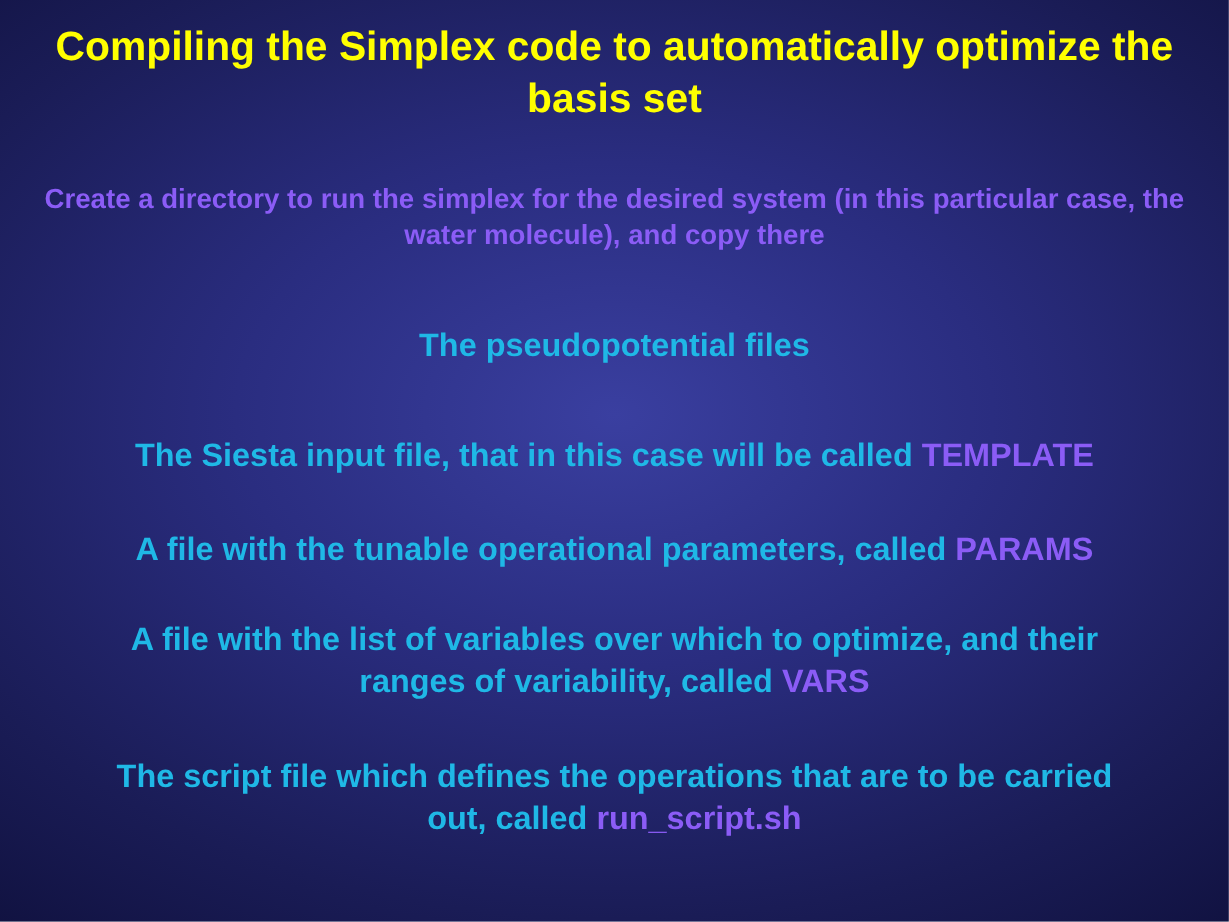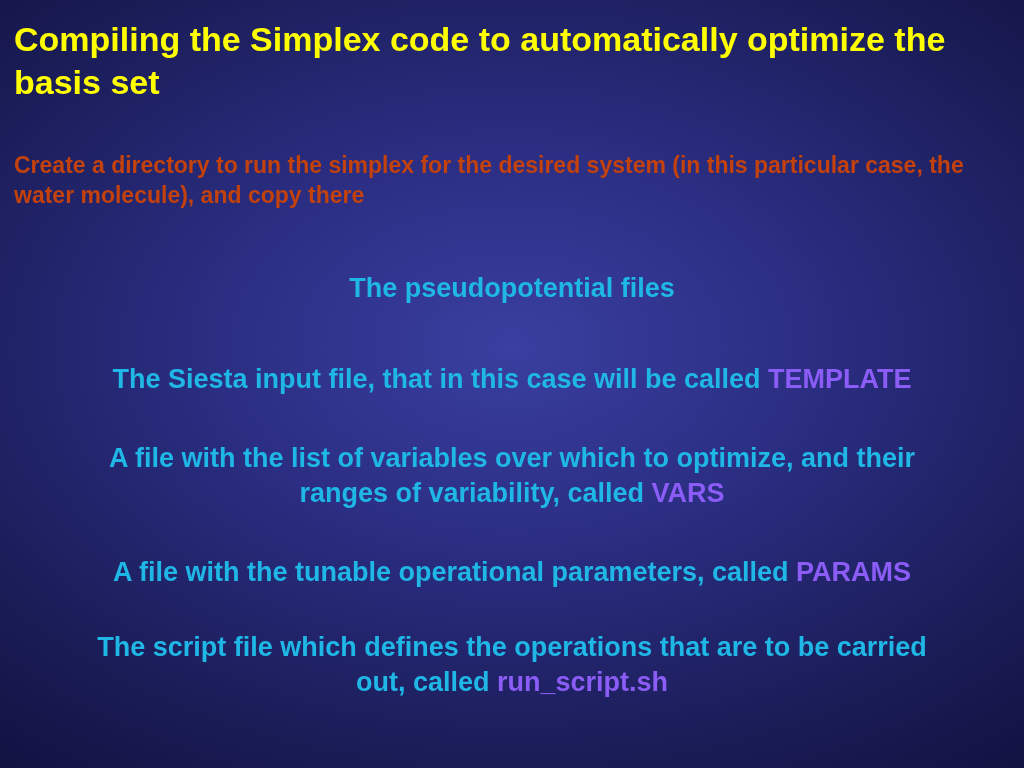--- a/index.html
+++ b/index.html
@@ -1,15 +1,15 @@
 <!DOCTYPE html>
 <html><head>
 <meta charset="utf-8">
 <style>
-  * { margin: 0; padding: 0; box-sizing: border-box; }
+  * { margin: 0; padding: 0; box-sizing: border-box; text-align: center; }
   body {
     width: 1024px;
     height: 768px;
     overflow: hidden;
     font-family: Arial, Helvetica, sans-serif;
     background: radial-gradient(ellipse 900px 600px at 50% 45%, #3a3fa0 0%, #2a2d80 35%, #1a1c56 70%, #0d0e38 100%);
     color: #fff;
   }
   .slide {
     width: 100%;
@@ -18,21 +18,21 @@
     position: relative;
   }
   .title {
     color: #ffff00;
     font-size: 34px;
     font-weight: bold;
     line-height: 1.25;
     margin-bottom: 48px;
   }
   .intro {
-    color: #c2410c;
+    color: #8b5cf6;
     font-size: 23px;
     font-weight: bold;
     line-height: 1.3;
     margin-bottom: 60px;
   }
   .item {
     font-size: 27px;
     font-weight: bold;
     text-align: center;
     line-height: 1.3;
@@ -57,25 +57,25 @@
   <div class="intro">Create a directory to run the simplex for the desired system (in this particular case, the water molecule), and copy there</div>
 
   <div class="item gap1">
     <span>The pseudopotential files</span>
   </div>
 
   <div class="item gap2">
     <span>The Siesta input file, that in this case will be called </span><span class="yellow">TEMPLATE</span>
   </div>
 
+  <div class="item gap4">
+    <span>A file with the tunable operational parameters, called </span><span class="yellow">PARAMS</span>
+  </div>
+
   <div class="item gap3" style="max-width:830px">
     <span>A file with the list of variables over which to optimize, and their ranges of variability, called </span><span class="yellow">VARS</span>
-  </div>
-
-  <div class="item gap4">
-    <span>A file with the tunable operational parameters, called </span><span class="yellow">PARAMS</span>
   </div>
 
   <div class="item" style="max-width:870px">
     <span>The script file which defines the operations that are to be carried out, called </span><span class="yellow">run_script.sh</span>
   </div>
 
 </div>
 
 </body></html>

